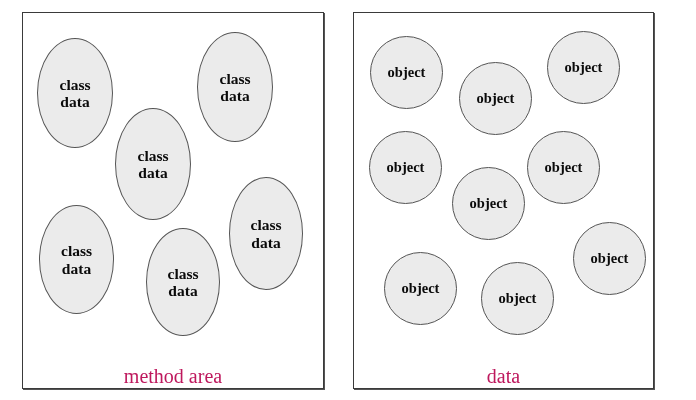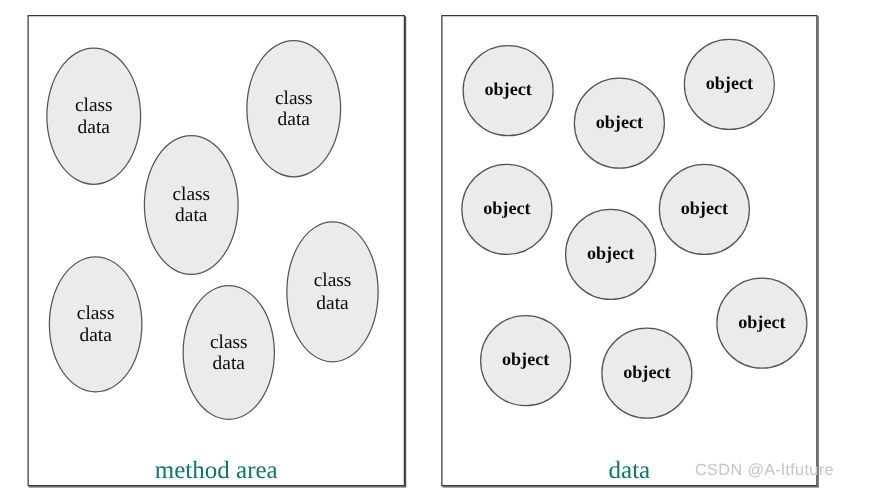--- a/index.html
+++ b/index.html
@@ -44,41 +44,41 @@
     align-items: center;
     justify-content: center;
     color: #0a0a0a;
     text-align: center;
     line-height: 1.12;
     -webkit-font-smoothing: none;
   }
   .ellipse {
     border-radius: 50%;
     font-size: 15.5px;
-    font-weight: 400;
+    font-weight: 700;
   }
   .ellipse .l1, .ellipse .l2 {
     display: block;
     white-space: nowrap;
   }
   .circle {
     border-radius: 50%;
     font-size: 14.5px;
     font-weight: 700;
   }
   .circle .l1 {
     display: block;
     white-space: nowrap;
   }
   .panel-label {
     position: absolute;
     width: 100%;
     text-align: center;
     font-size: 20px;
-    color: #0f766e;
+    color: #be185d;
     white-space: nowrap;
   }
   #label-method { left: 0; top: 352px; }
   #label-heap   { left: 0; top: 352px; }
   #watermark {
     position: absolute;
     left: 556px;
     top: 368px;
     font-family: "Liberation Sans", "DejaVu Sans", sans-serif;
     font-size: 13px;
@@ -161,15 +161,14 @@
       <span class="l1">object</span>
     </div>
 
     <div class="node circle" style="left:127px; top:249px; width:73px; height:73px;">
       <span class="l1">object</span>
     </div>
 
     <div class="panel-label" id="label-heap">data</div>
   </div>
 
-  <div id="watermark">CSDN @A-ltfuture</div>
 
 </div>
 
 </body></html>

